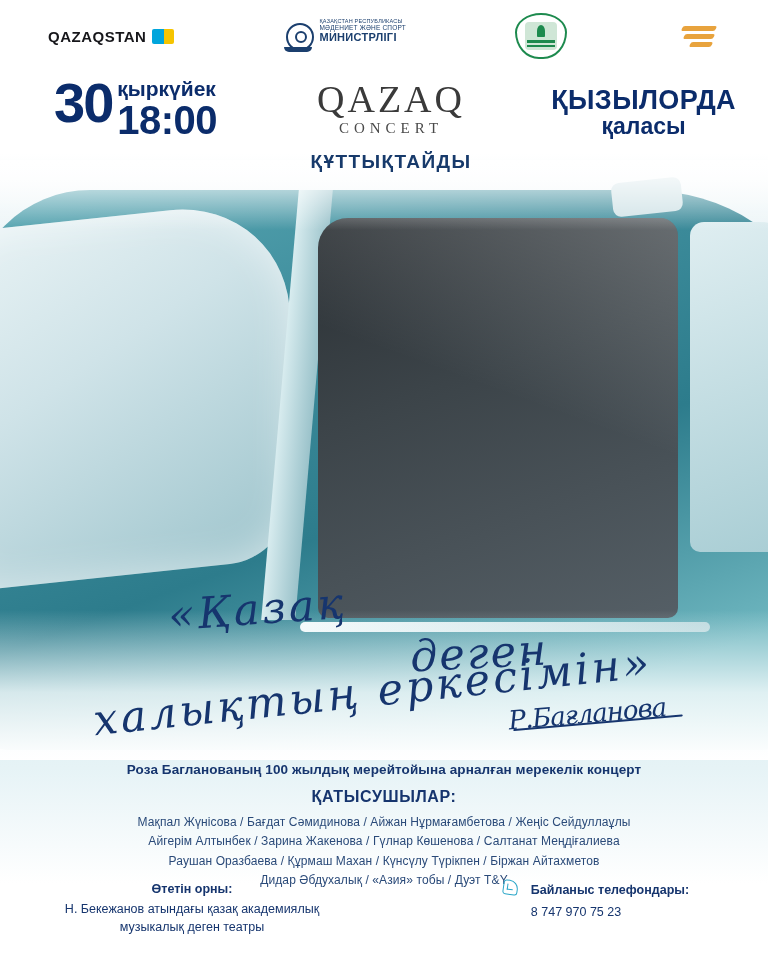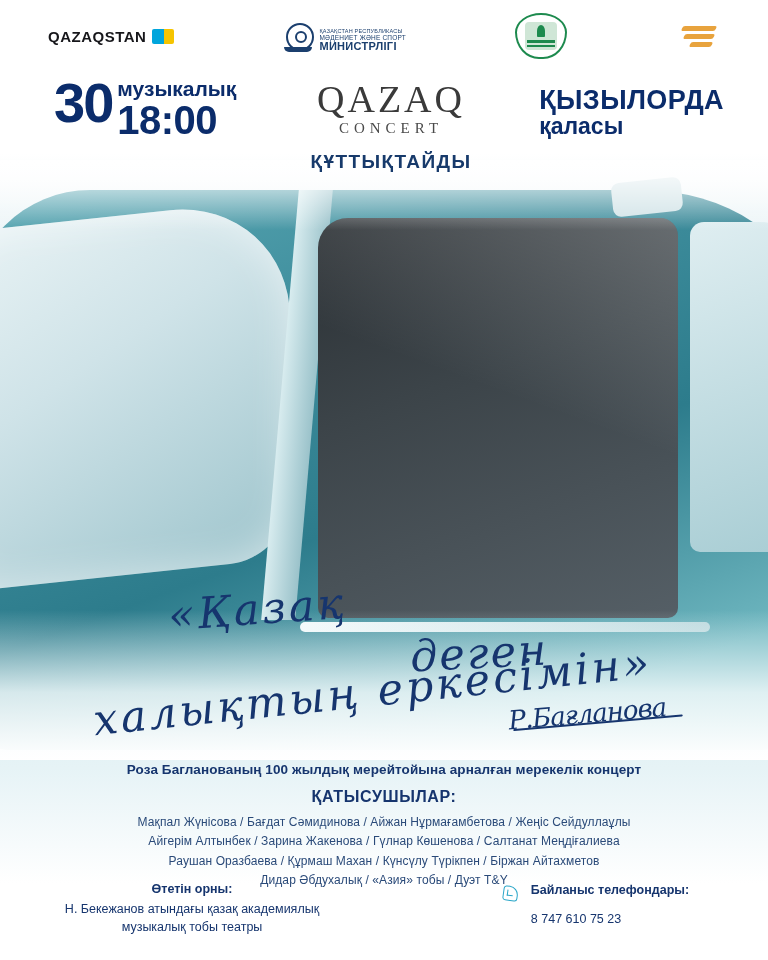--- a/index.html
+++ b/index.html
@@ -47,21 +47,21 @@
     color: #16161a;
   }
   .logo-qazaqstan .flagmark {
     width: 22px;
     height: 15px;
     background: linear-gradient(90deg, #00a5dc 0%, #00a5dc 55%, #f5c400 55%, #f5c400 100%);
     border-radius: 2px;
   }
   .logo-ministry {
     display: flex;
-    align-items: flex-end;
+    align-items: flex-start;
     gap: 6px;
   }
   .emblem {
     width: 30px;
     height: 34px;
     position: relative;
   }
   .emblem .ring {
     position: absolute;
     left: 3px;
@@ -236,22 +236,23 @@
   }
   .qc-sub {
     margin-top: 14px;
     font-size: 19px;
     font-weight: bold;
     letter-spacing: 1.4px;
     color: #173a6b;
   }
   .city-block {
     position: absolute;
-    right: 44px;
+    right: 32px;
     top: 14px;
+    text-align: center;
     color: #0b2c6b;
   }
   .city-l1 {
     font-size: 27px;
     font-weight: bold;
     line-height: 1.05;
     letter-spacing: 0.4px;
   }
   .city-l2 {
     font-size: 23px;
@@ -487,21 +488,21 @@
   }
   .contacts {
     width: 50%;
     text-align: center;
     font-size: 12.5px;
     line-height: 1.7;
   }
   .contacts .ct {
     font-weight: bold;
     display: inline-flex;
-    align-items: flex-end;
+    align-items: flex-start;
     gap: 13px;
     margin-left: 40px;
   }
   .phone-icon {
     display: inline-block;
     width: 13px;
     height: 13px;
     border: 1.6px solid #2aa6c8;
     border-radius: 3px 9px 3px 3px;
     position: relative;
@@ -555,21 +556,21 @@
       <span class="s2"></span>
       <span class="s3"></span>
     </div>
   </div>
 
   <div class="header">
 
     <div class="date-block">
       <div class="date-day">30</div>
       <div class="date-right">
-        <div class="date-month">музыкалық</div>
+        <div class="date-month">қыркүйек</div>
         <div class="date-time">18:00</div>
       </div>
     </div>
 
     <div class="qazaq-concert">
       <div class="qc-top">QAZAQ</div>
       <div class="qc-bot">CONCERT</div>
       <div class="qc-sub">ҚҰТТЫҚТАЙДЫ</div>
     </div>
 
@@ -622,24 +623,24 @@
       <div>Айгерім Алтынбек / Зарина Жакенова / Гүлнар Көшенова / Салтанат Меңдіғалиева</div>
       <div>Раушан Оразбаева / Құрмаш Махан / Күнсүлу Түрікпен / Біржан Айтахметов</div>
       <div>Дидар Әбдухалық / «Азия» тобы / Дуэт T&amp;Y</div>
     </div>
   </div>
 
   <div class="footer">
     <div class="venue">
       <div class="vt">Өтетін орны:</div>
       <div>Н. Бекежанов атындағы қазақ академиялық</div>
-      <div>музыкалық тобы театры</div>
+      <div>музыкалық деген театры</div>
     </div>
     <div class="contacts">
       <div class="ct">
         <span class="phone-icon"></span>
         <span>Байланыс телефондары:</span>
       </div>
-      <div>8 747 610 75 23</div>
+      <div>8 747 970 75 23</div>
     </div>
   </div>
 
 </div>
 
 </body></html>

